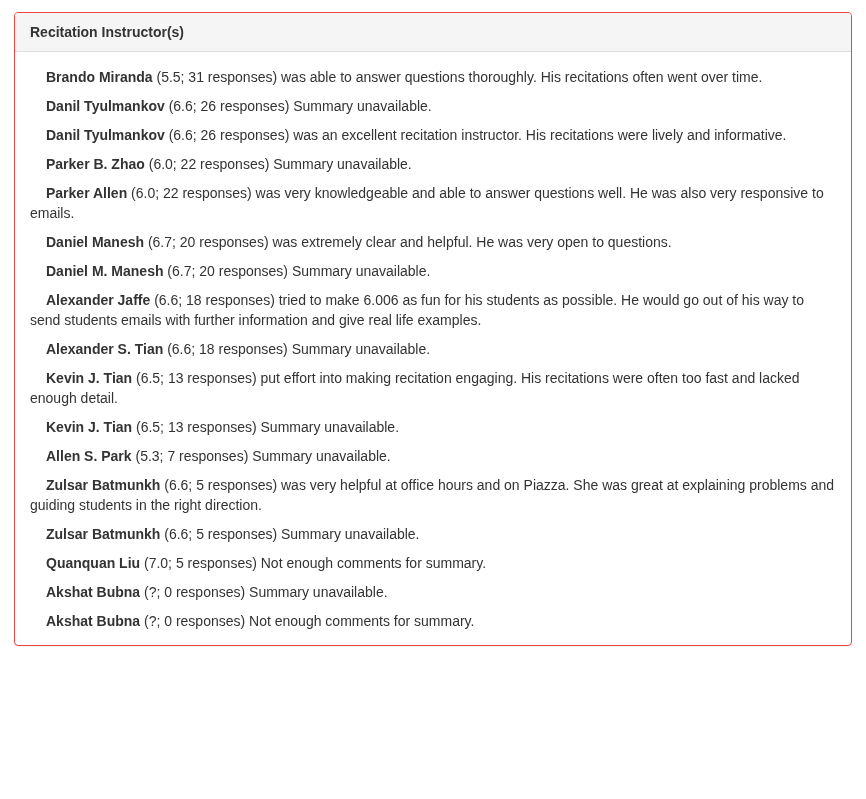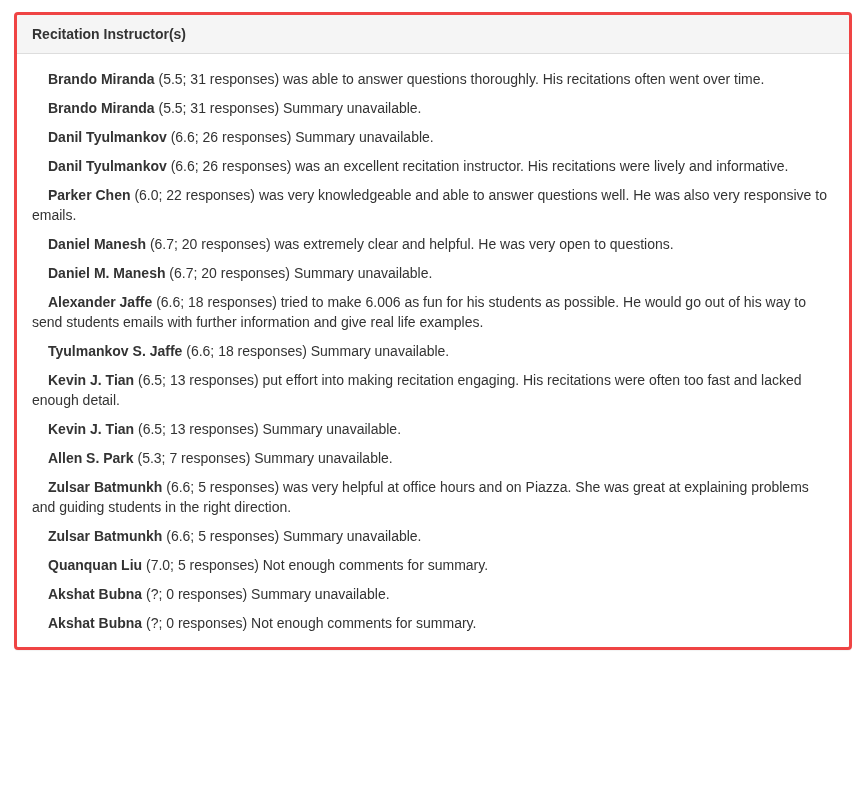--- a/index.html
+++ b/index.html
@@ -12,21 +12,21 @@
     color: #333333;
   }
   .page {
     width: 866px;
     min-height: 799px;
     box-sizing: border-box;
   }
   .panel {
     margin: 12px 14px;
     background: #ffffff;
-    border: 3px solid #ef4444;
+    border: 1px solid #ef4444;
     border-radius: 4px;
     box-shadow: 0 1px 1px rgba(0,0,0,0.05);
   }
   .panel-heading {
     padding: 9px 15px;
     background: #f5f5f5;
     border-bottom: 1px solid #dddddd;
     border-top-left-radius: 3px;
     border-top-right-radius: 3px;
   }
@@ -52,28 +52,28 @@
 <body>
 
 <div class="page">
   <div class="panel">
     <div class="panel-heading">
       <h3 class="panel-title">Recitation Instructor(s)</h3>
     </div>
     <div class="panel-body">
 
     <p class="entry"><strong>Brando Miranda</strong> <span>(5.5; 31 responses)</span> <span>was able to answer questions thoroughly. His recitations often went over time.</span></p>
-        <p class="entry"><strong>Brando Miranda</strong> <span>(5.5; 31 responses)</span> <span>Summary unavailable.</span></p>
         <p class="entry"><strong>Danil Tyulmankov</strong> <span>(6.6; 26 responses)</span> <span>Summary unavailable.</span></p>
         <p class="entry"><strong>Danil Tyulmankov</strong> <span>(6.6; 26 responses)</span> <span>was an excellent recitation instructor. His recitations were lively and informative.</span></p>
-        <p class="entry"><strong>Parker Chen</strong> <span>(6.0; 22 responses)</span> <span>was very knowledgeable and able to answer questions well. He was also very responsive to emails.</span></p>
+        <p class="entry"><strong>Parker B. Zhao</strong> <span>(6.0; 22 responses)</span> <span>Summary unavailable.</span></p>
+        <p class="entry"><strong>Parker Allen</strong> <span>(6.0; 22 responses)</span> <span>was very knowledgeable and able to answer questions well. He was also very responsive to emails.</span></p>
         <p class="entry"><strong>Daniel Manesh</strong> <span>(6.7; 20 responses)</span> <span>was extremely clear and helpful. He was very open to questions.</span></p>
         <p class="entry"><strong>Daniel M. Manesh</strong> <span>(6.7; 20 responses)</span> <span>Summary unavailable.</span></p>
         <p class="entry"><strong>Alexander Jaffe</strong> <span>(6.6; 18 responses)</span> <span>tried to make 6.006 as fun for his students as possible. He would go out of his way to send students emails with further information and give real life examples.</span></p>
-        <p class="entry"><strong>Tyulmankov S. Jaffe</strong> <span>(6.6; 18 responses)</span> <span>Summary unavailable.</span></p>
+        <p class="entry"><strong>Alexander S. Tian</strong> <span>(6.6; 18 responses)</span> <span>Summary unavailable.</span></p>
         <p class="entry"><strong>Kevin J. Tian</strong> <span>(6.5; 13 responses)</span> <span>put effort into making recitation engaging. His recitations were often too fast and lacked enough detail.</span></p>
         <p class="entry"><strong>Kevin J. Tian</strong> <span>(6.5; 13 responses)</span> <span>Summary unavailable.</span></p>
         <p class="entry"><strong>Allen S. Park</strong> <span>(5.3; 7 responses)</span> <span>Summary unavailable.</span></p>
         <p class="entry"><strong>Zulsar Batmunkh</strong> <span>(6.6; 5 responses)</span> <span>was very helpful at office hours and on Piazza. She was great at explaining problems and guiding students in the right direction.</span></p>
         <p class="entry"><strong>Zulsar Batmunkh</strong> <span>(6.6; 5 responses)</span> <span>Summary unavailable.</span></p>
         <p class="entry"><strong>Quanquan Liu</strong> <span>(7.0; 5 responses)</span> <span>Not enough comments for summary.</span></p>
         <p class="entry"><strong>Akshat Bubna</strong> <span>(?; 0 responses)</span> <span>Summary unavailable.</span></p>
         <p class="entry"><strong>Akshat Bubna</strong> <span>(?; 0 responses)</span> <span>Not enough comments for summary.</span></p>
       </div>
   </div>

